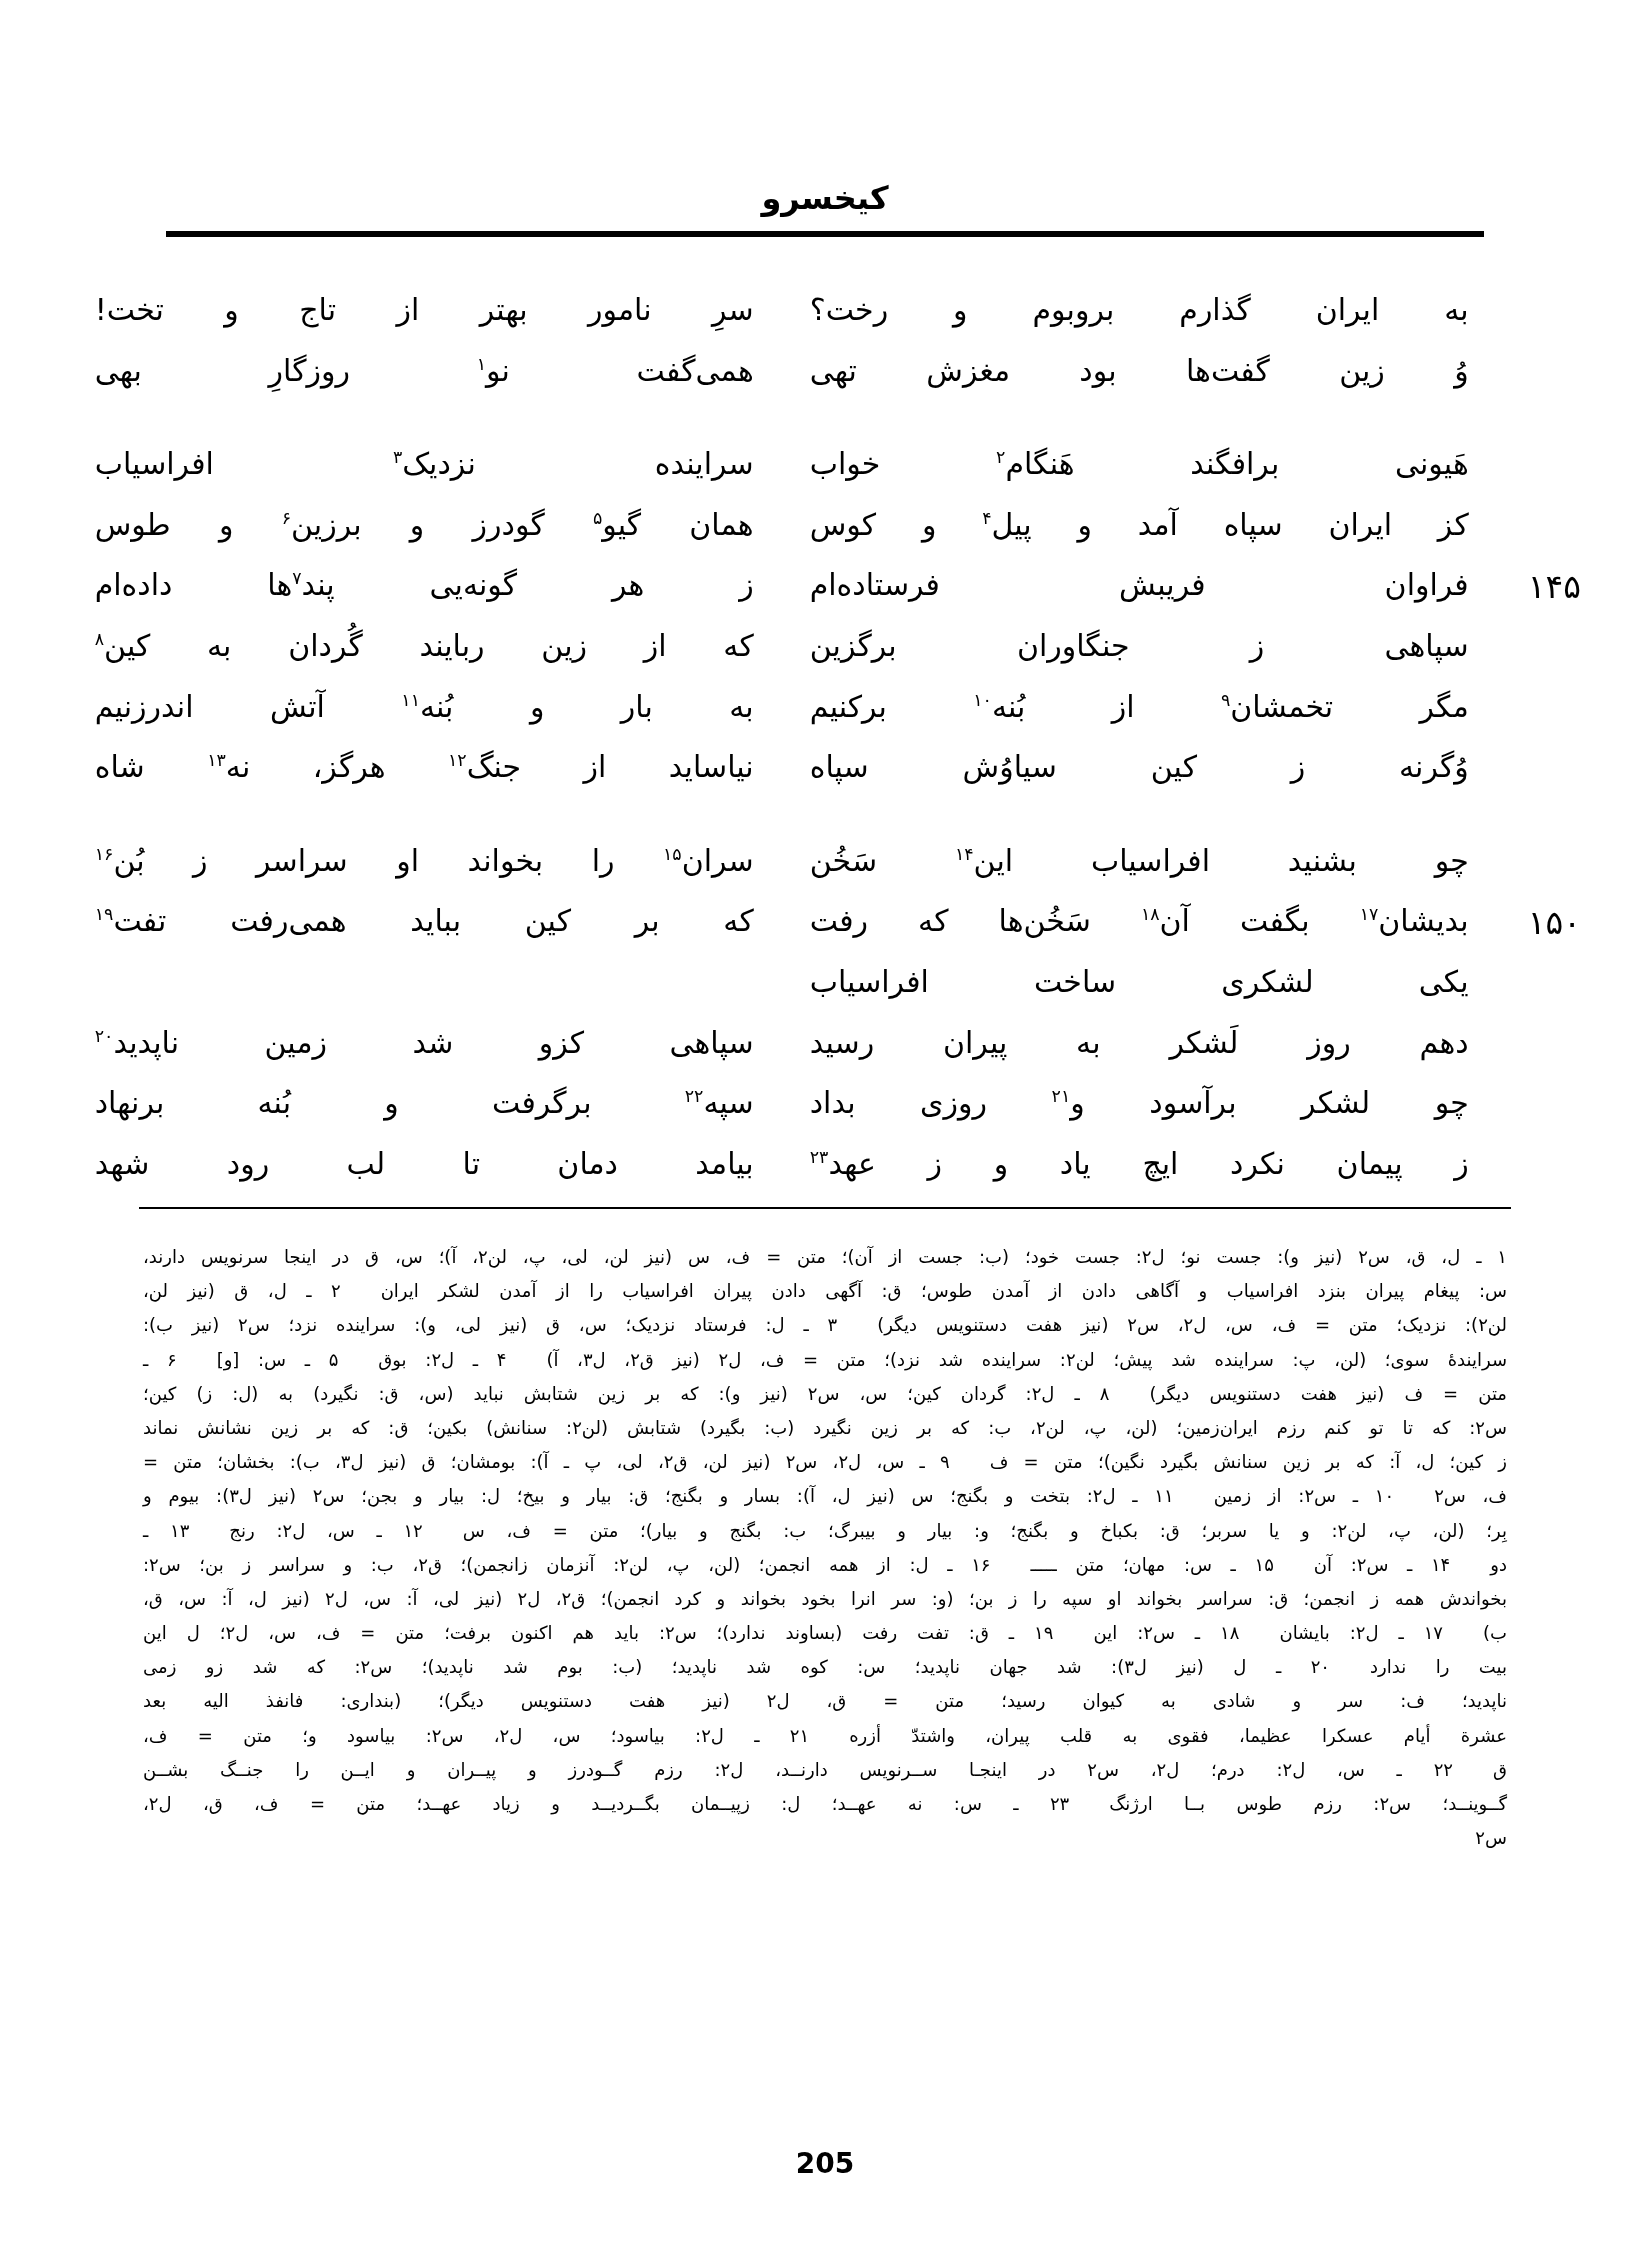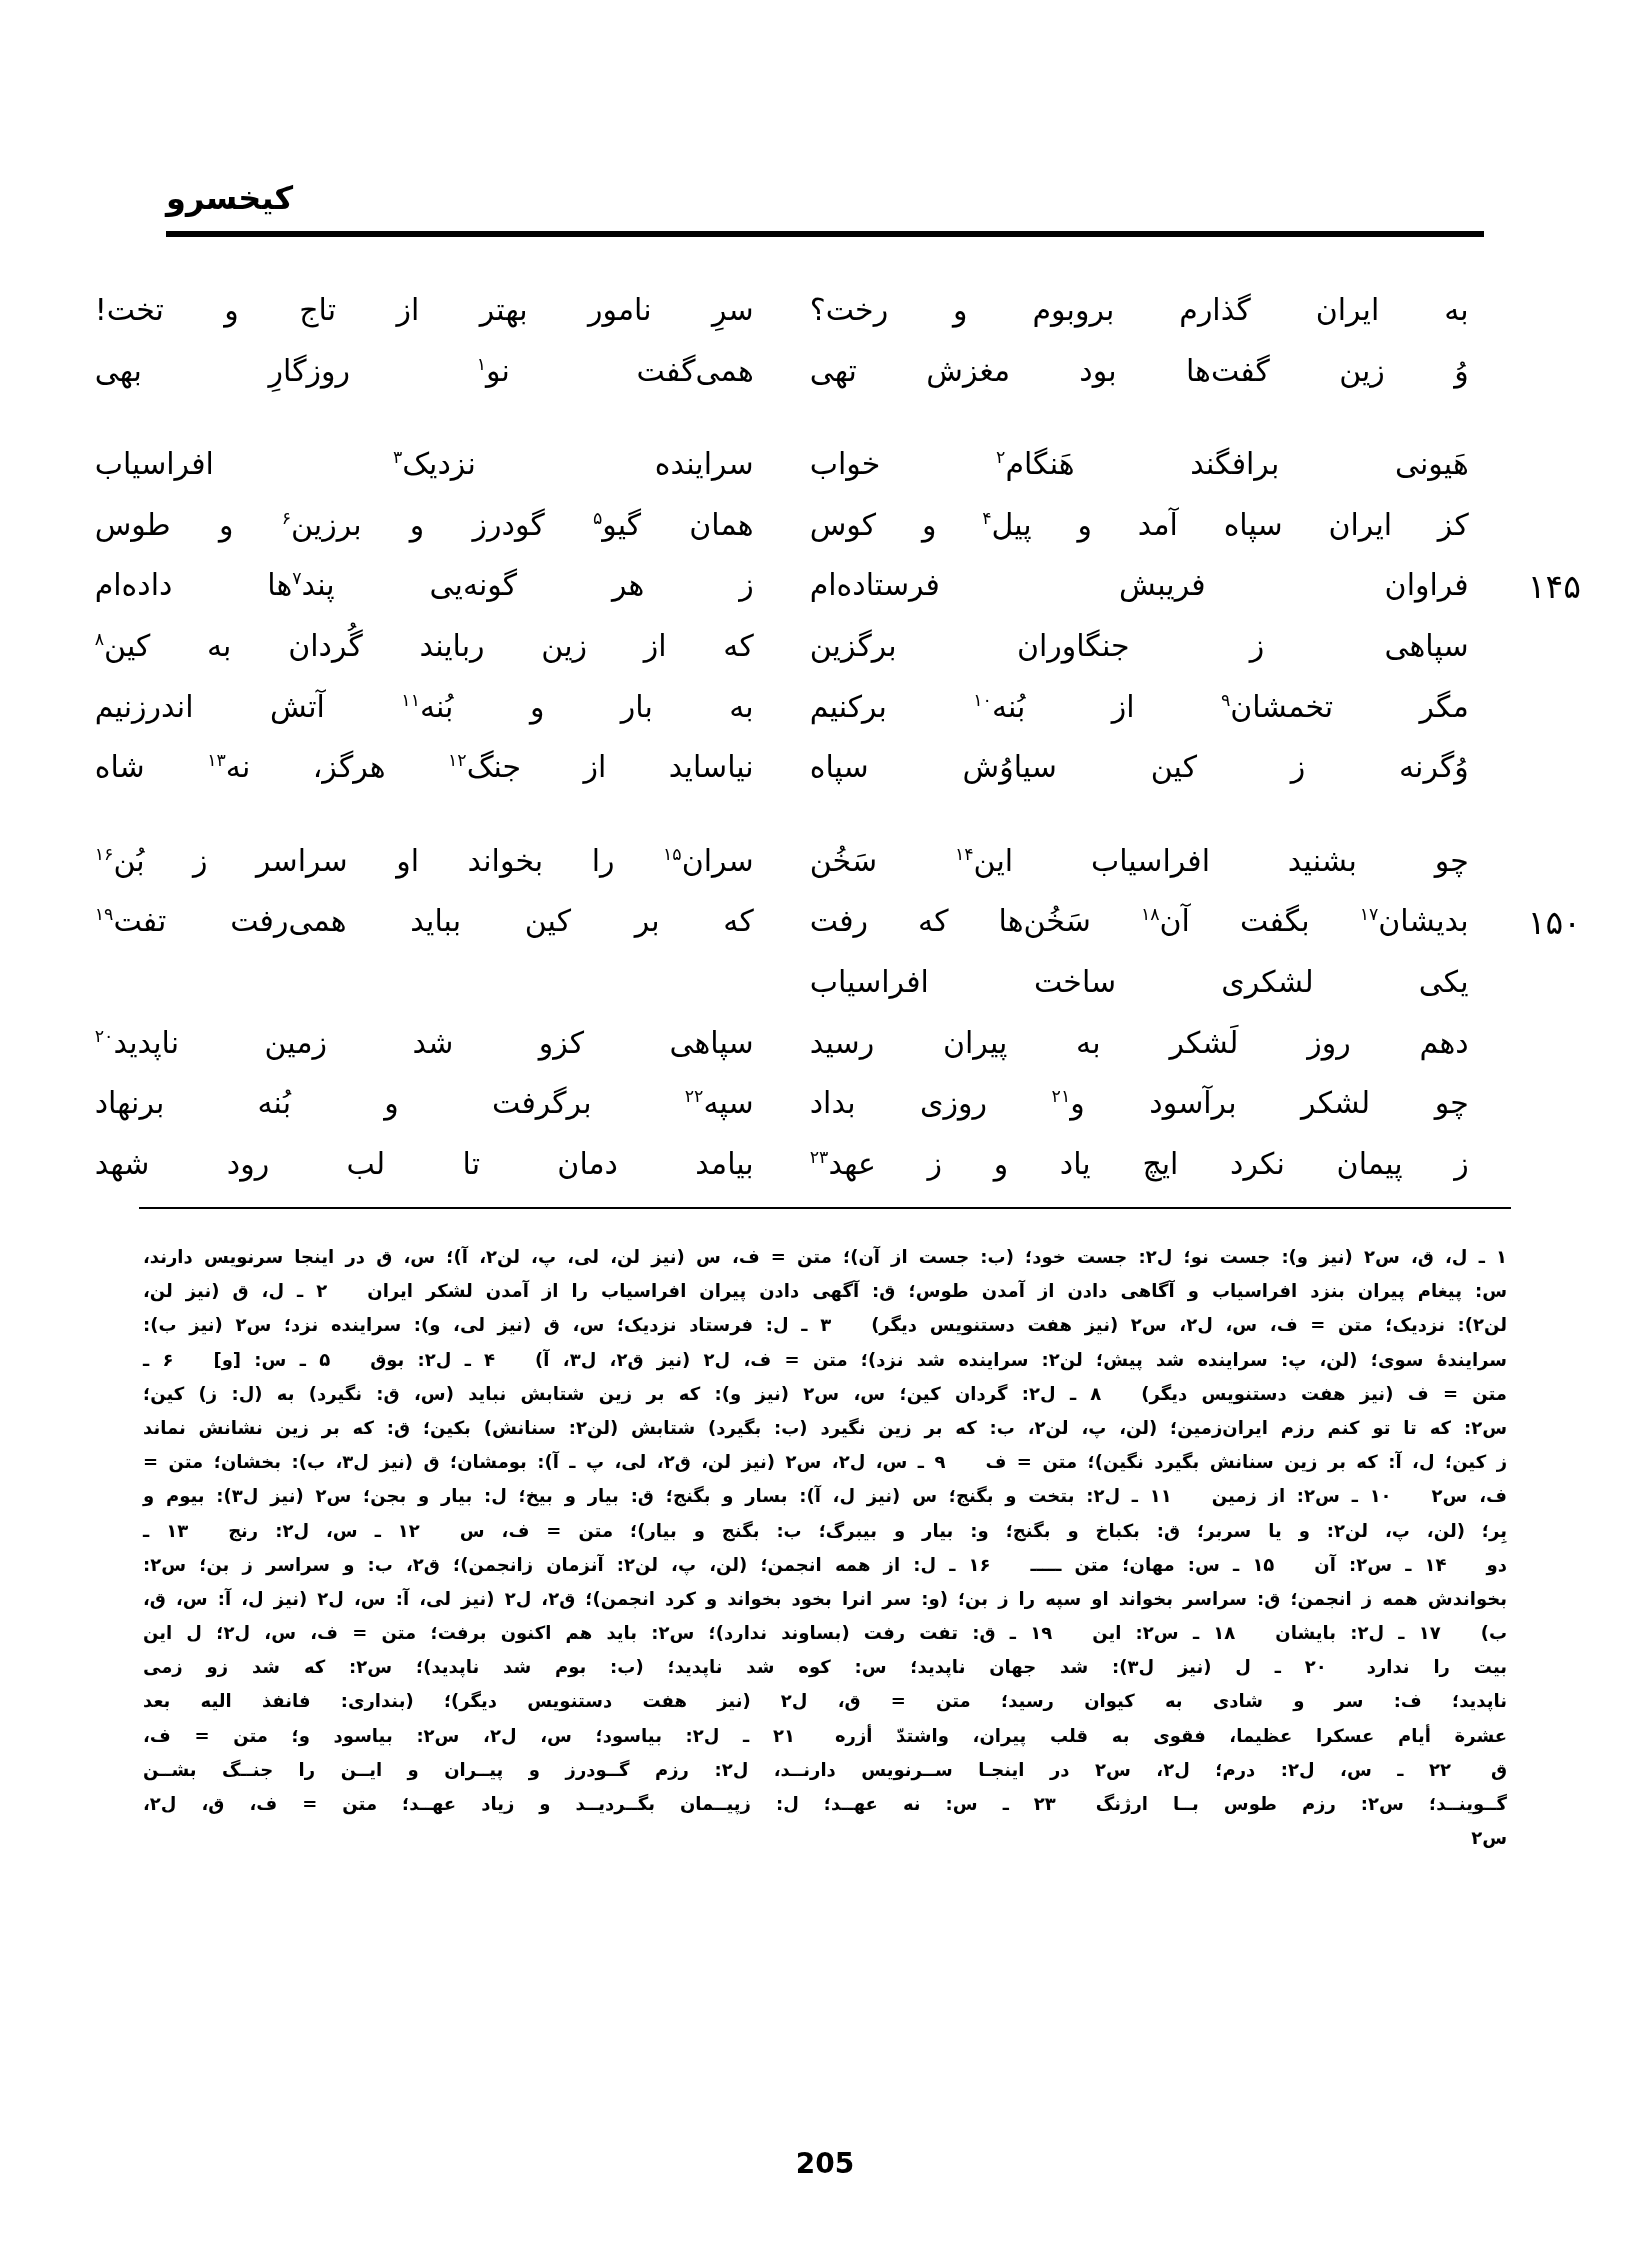--- a/index.html
+++ b/index.html
@@ -26,21 +26,21 @@
   .header-zone {
     position: absolute;
     top: 181px;
     right: 166px;
     left: 166px;
     height: 83px;
   }
   .running-head {
     font-size: 32px;
     font-weight: 700;
-    text-align: left;
+    text-align: center;
     line-height: 1.1;
     letter-spacing: 0;
     direction: rtl;
   }
   .head-rule {
     margin-top: 15.3px;
     height: 5.6px;
     background: #000;
     width: 100%;
   }
@@ -126,21 +126,20 @@
     font-size: 18px;
     line-height: 1.90;
     text-align: justify;
     text-align-last: justify;
   }
   .apparatus p {
     margin: 0;
     padding: 0;
     text-align: justify;
     text-align-last: justify;
-    font-weight: bold;
   }
   .apparatus .gap { display: inline-block; width: 40px; }
   .apparatus .tail {
     text-align: right;
     text-align-last: right;
   }
 
   
   .folio {
     position: absolute;

